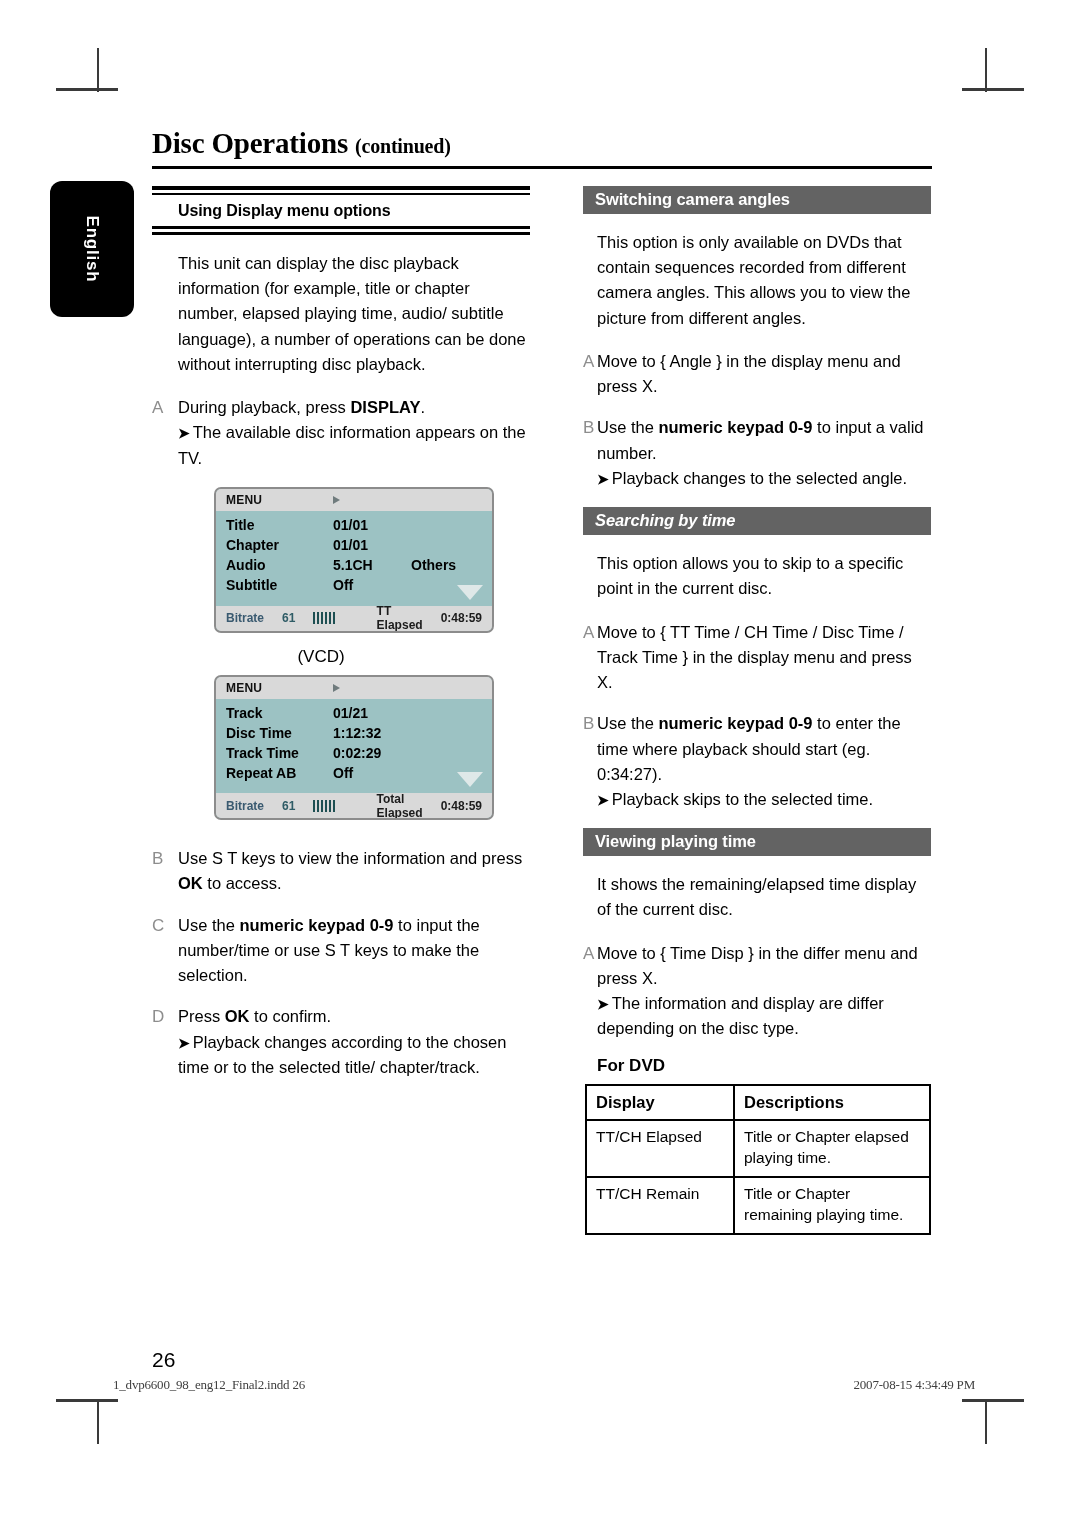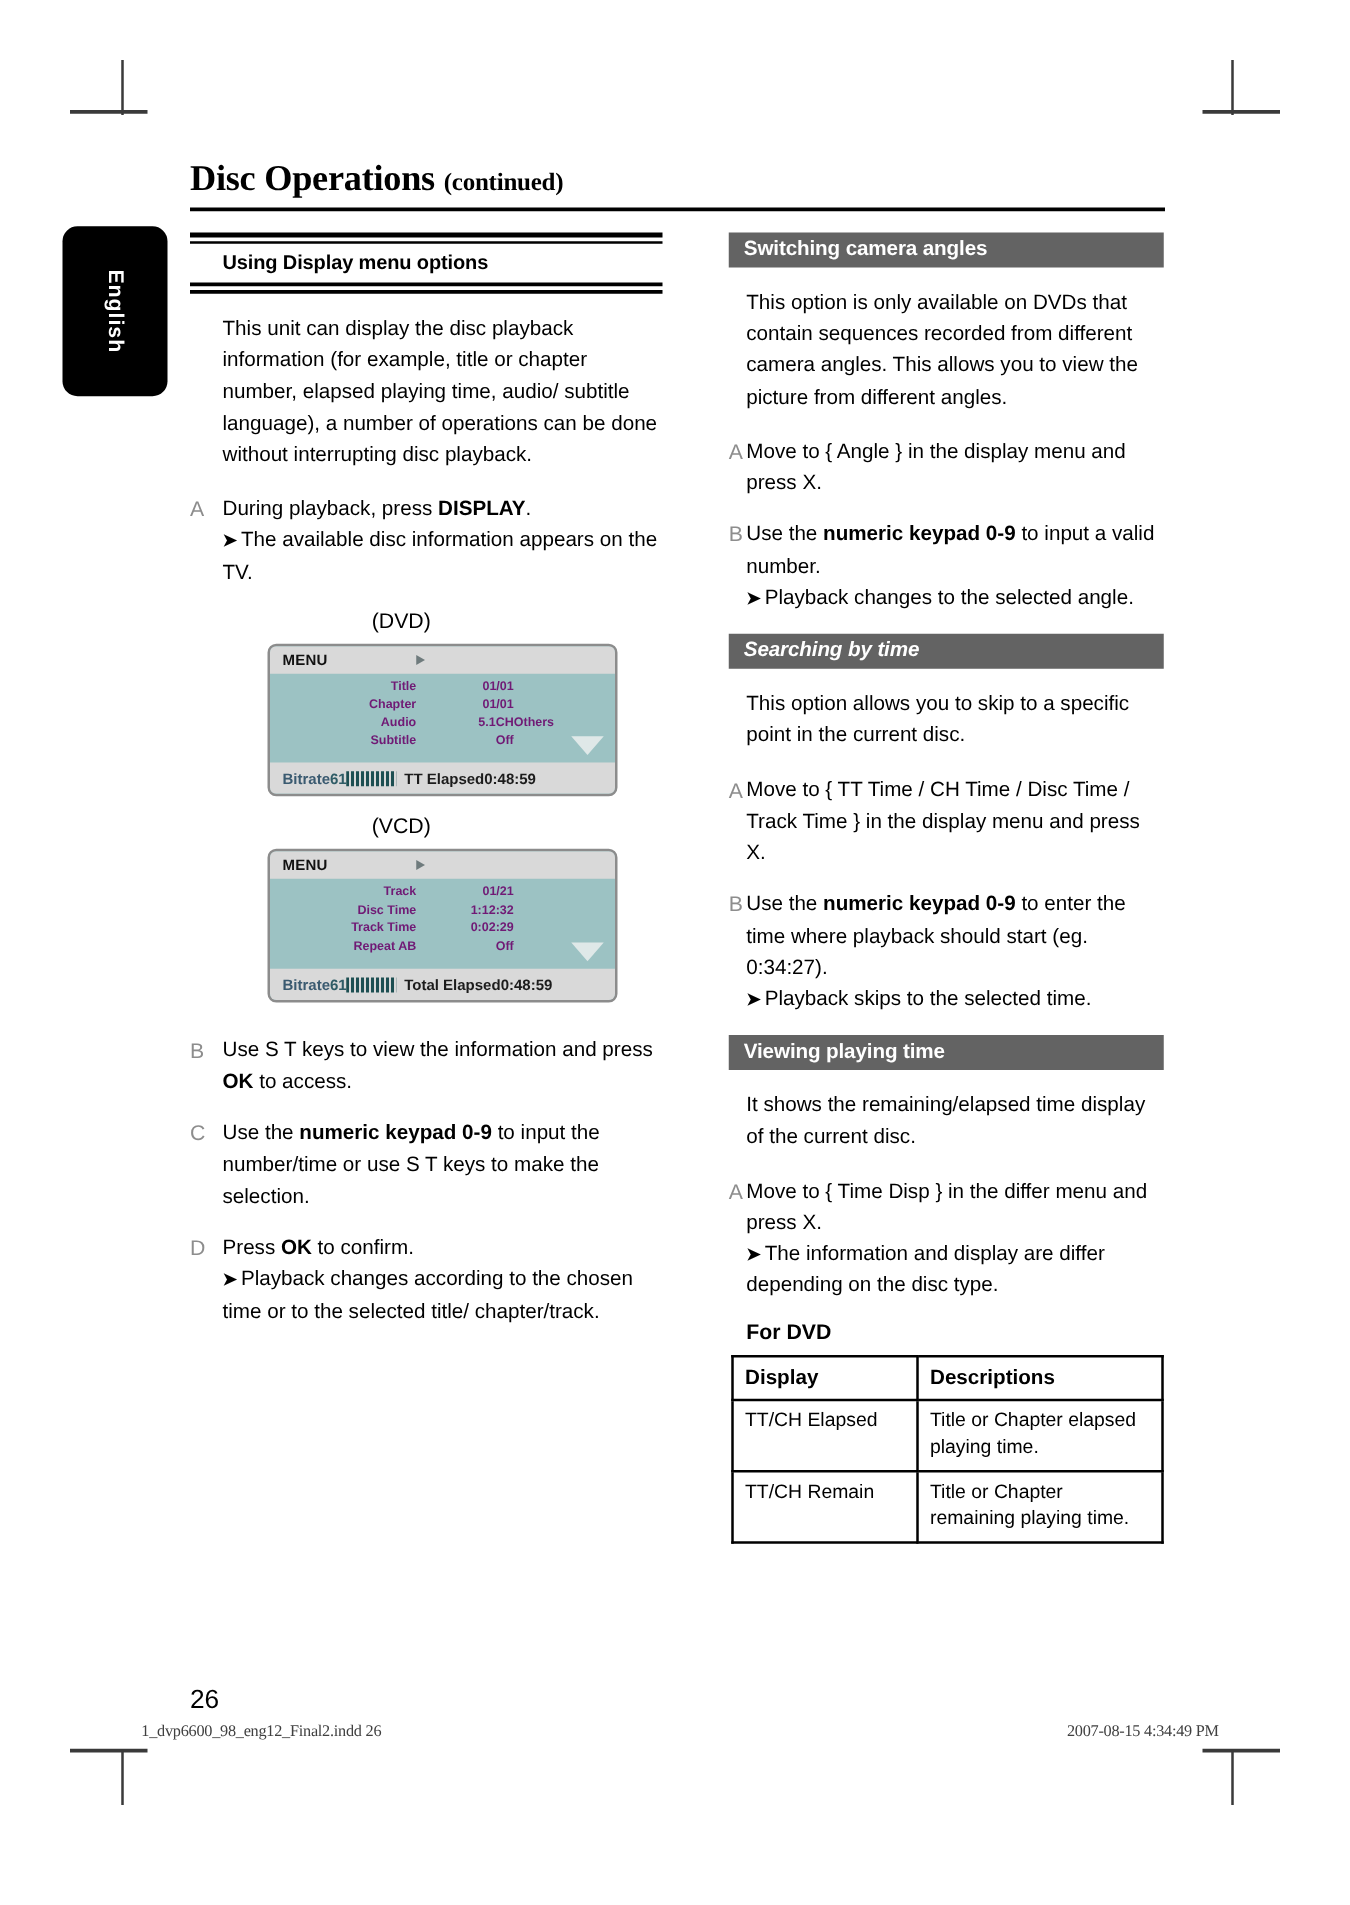--- a/index.html
+++ b/index.html
@@ -172,26 +172,25 @@
     border-left: 7px solid #6f7b7d;
     border-top: 4.5px solid transparent;
     border-bottom: 4.5px solid transparent;
   }
   .osd-rows {
     padding: 4px 0 10px 0;
     position: relative;
   }
   .osd-row {
     display: flex;
-    font-size: 10px;
-    font-weight: bold;
-    color: #701a75;
+    font-size: 14px;
+    font-weight: bold;
+    color: #000000;
     line-height: 1.44;
     padding: 0 10px;
-    text-align: right;
   }
   .osd-row .k { width: 107px; }
   .osd-row .v { width: 78px; }
   .osd-row .v2 { }
   .osd-down {
     position: absolute;
     right: 9px;
     bottom: 6px;
     width: 0; height: 0;
     border-left: 13px solid transparent;
@@ -200,21 +199,21 @@
   }
   .osd-foot {
     background: #d9d9d9;
     height: 25px;
     display: flex;
     align-items: center;
     padding: 0 10px;
     font-size: 12px;
     font-weight: bold;
     color: #1c1c1c;
-    gap: 0;
+    gap: 18px;
   }
   .osd-foot .bitrate-label { color: #3a5a70; }
   .osd-foot .bitrate-num { color: #2f5c66; }
   .osd-bars {
     display: inline-block;
     height: 12px;
     width: 40px;
     background: repeating-linear-gradient(
       to right,
       #1d4f52 0px, #1d4f52 2px,
@@ -345,21 +344,20 @@
     </div>
 
     <p class="body">This unit can display the disc playback information (for example, title or chapter number, elapsed playing time, audio/ subtitle language), a number of operations can be done without interrupting disc playback.</p>
 
     <div class="step">
       <span class="marker">A</span>
       <span>During playback, press </span><b>DISPLAY</b><span>.</span>
       <span class="arrow-line"><span class="arrow">➤</span><span>The available disc information appears on the TV.</span></span>
     </div>
 
-    <div class="fig-caption">(DVD)</div>
     <div class="osd">
       <div class="osd-head">
         <span class="label">MENU</span>
         <span class="tri"></span>
       </div>
       <div class="osd-rows">
         <div class="osd-row">
           <span class="k">Title</span>
           <span class="v">01/01</span>
           <span class="v2"></span>

